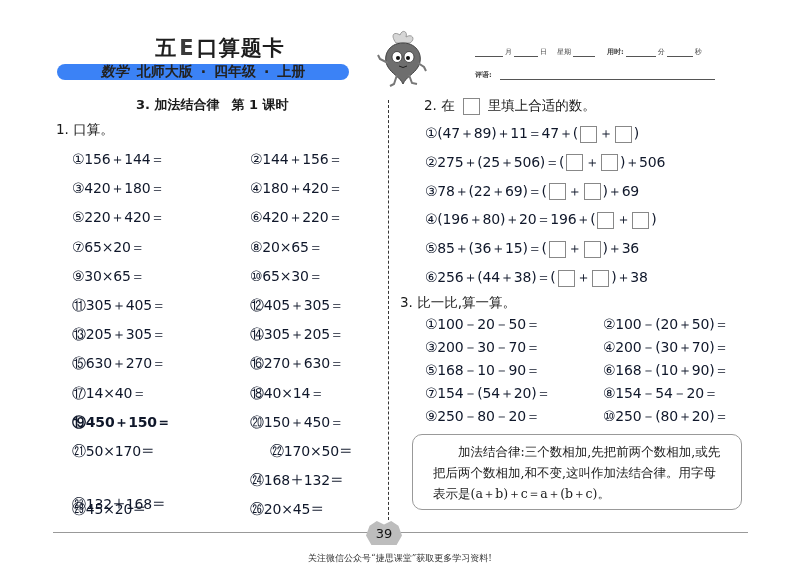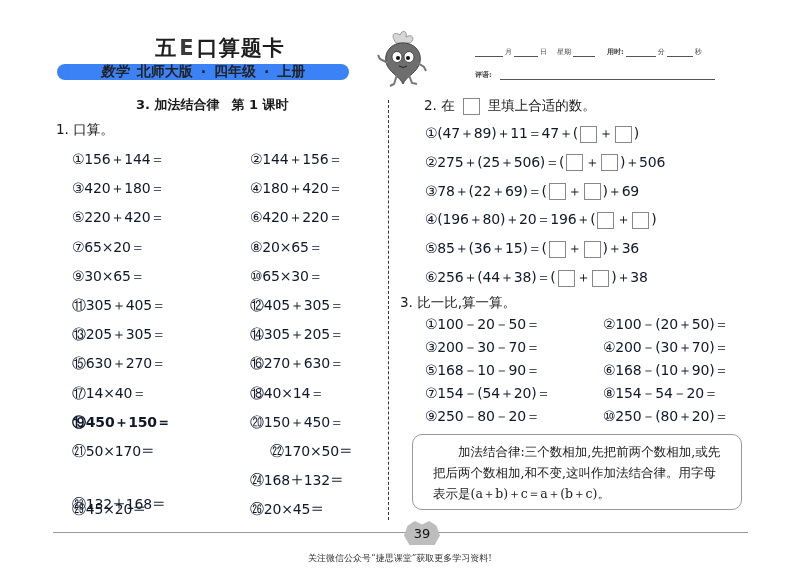--- a/index.html
+++ b/index.html
@@ -27,21 +27,21 @@
 
   .eq { font-size: 14px; color: #0f172a; white-space: nowrap; letter-spacing: -0.2px; }
 
   .divider-v { left: 388px; top: 100px; width: 0; height: 420px; border-left: 1.5px dashed #333; }
 
   .box { display: inline-block; width: 17px; height: 17px; border: 1px solid #888; vertical-align: middle; margin: 0 2px; background: #fff; }
 
   .rule-box { left: 412px; top: 434px; width: 330px; height: 76px; border: 1.5px solid #999; border-radius: 10px; padding: 6px 20px; font-family: "DejaVu Serif", serif; font-size: 12.5px; line-height: 21px; color: #1a1a1a; text-indent: 2em; }
 
   .footer-line { left: 53px; top: 532px; width: 695px; height: 0; border-top: 1px solid #999; }
-  .page-badge { left: 404px; top: 521px; width: 36px; height: 24px; background: #bdbdbd; clip-path: polygon(10% 20%, 30% 0%, 50% 15%, 70% 0%, 90% 20%, 100% 60%, 85% 100%, 15% 100%, 0% 60%); display: flex; align-items: center; justify-content: center; font-size: 13px; color: #111; }
+  .page-badge { left: 366px; top: 521px; width: 36px; height: 24px; background: #bdbdbd; clip-path: polygon(10% 20%, 30% 0%, 50% 15%, 70% 0%, 90% 20%, 100% 60%, 85% 100%, 15% 100%, 0% 60%); display: flex; align-items: center; justify-content: center; font-size: 13px; color: #111; }
   .footer-note { left: 0; top: 552px; width: 800px; text-align: center; font-size: 9px; color: #333; font-family: "DejaVu Serif", serif; }
 </style>
 </head>
 <body>
 
 <div class="abs brand-title">
   <span>五</span>
   <span class="e-mark">E</span>
   <span>口算题卡</span>
 </div>

